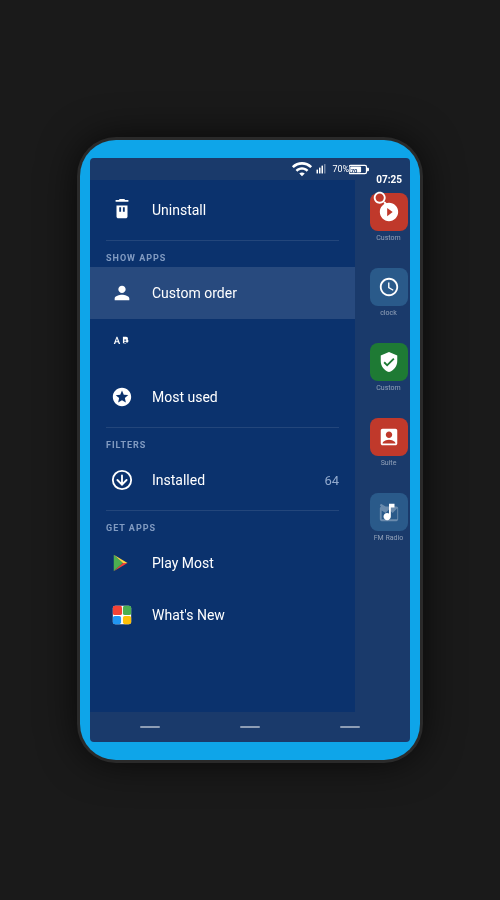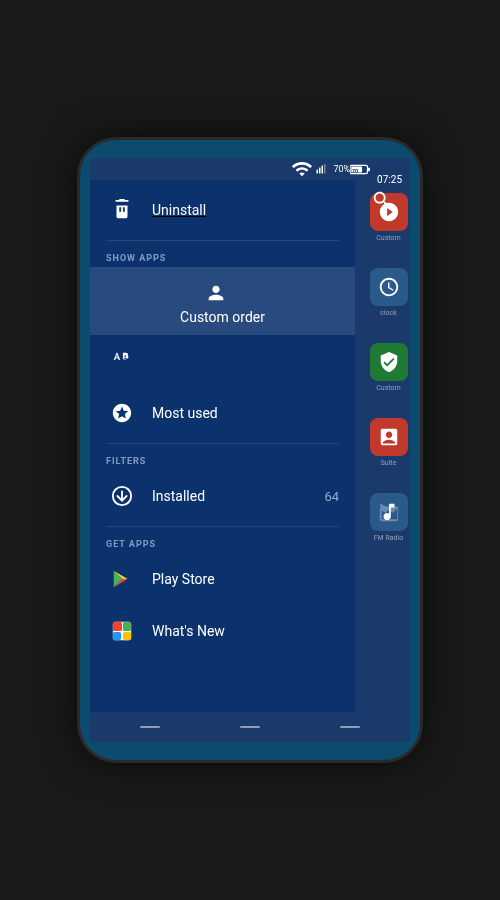--- a/index.html
+++ b/index.html
@@ -11,21 +11,21 @@
       display: flex;
       align-items: center;
       justify-content: center;
       font-family: 'Roboto', Arial, sans-serif;
       overflow: hidden;
     }
 
     .phone-frame {
       width: 340px;
       height: 620px;
-      background: #0c4a6e;
+      background: #0ea5e9;
       border-radius: 36px;
       position: relative;
       box-shadow: 0 0 0 3px #2a2a2a, 0 0 40px rgba(0,0,0,0.8);
       overflow: hidden;
     }
 
     .phone-screen {
       position: absolute;
       top: 18px;
       left: 10px;
@@ -50,21 +50,21 @@
 
     .status-icons {
       display: flex;
       align-items: center;
       gap: 3px;
     }
 
     .status-time {
       color: white;
       font-size: 10px;
-      font-weight: normal;
+      font-weight: bold;
       margin-left: 4px;
       margin-top: 20px;
     }
 
     .battery-indicator {
       display: inline-flex;
       align-items: center;
       color: white;
       font-size: 9px;
       margin-left: 2px;
@@ -109,21 +109,20 @@
     .menu-item {
       display: flex;
       align-items: center;
       padding: 10px 16px;
       cursor: pointer;
       position: relative;
     }
 
     .menu-item.active {
       background: rgba(255,255,255,0.12);
-      flex-direction: column;
     }
 
     .menu-item-icon {
       width: 32px;
       height: 32px;
       display: flex;
       align-items: center;
       justify-content: center;
       color: white;
       font-size: 18px;
@@ -290,21 +289,21 @@
     </div>
 
     <div class="search-btn">
       <svg viewBox="0 0 24 24" fill="white" width="22" height="22">
         <path d="M15.5 14h-.79l-.28-.27C15.41 12.59 16 11.11 16 9.5 16 5.91 13.09 3 9.5 3S3 5.91 3 9.5 5.91 16 9.5 16c1.61 0 3.09-.59 4.23-1.57l.27.28v.79l5 4.99L20.49 19l-4.99-5zm-6 0C7.01 14 5 11.99 5 9.5S7.01 5 9.5 5 14 7.01 14 9.5 11.99 14 9.5 14z"></path>
       </svg>
     </div>
 
     <div class="menu-overlay">
 
-      <div class="menu-item" style="margin-top: 4px; text-decoration: underline;">
+      <div class="menu-item" style="margin-top: 4px;">
         <div class="menu-item-icon">
           <svg viewBox="0 0 24 24" fill="white" width="22" height="22">
             <path d="M6 19c0 1.1.9 2 2 2h8c1.1 0 2-.9 2-2V7H6v12zm3-5V9h2v5H9zm4 0V9h2v5h-2zm2.5-13l-1-1h-5l-1 1H5v2h14V1h-3.5z"></path>
           </svg>
         </div>
         <span class="menu-item-label">Uninstall</span>
       </div>
 
       <div class="divider-line"></div>
 
@@ -360,21 +359,21 @@
       <div class="menu-item">
         <div class="menu-item-icon">
           <svg viewBox="0 0 24 24" width="22" height="22">
             <path d="M3 20.5v-17l18 8.5L3 20.5z" fill="none"></path>
             <polygon points="3,3 3,21 13,12" fill="#4CAF50"></polygon>
             <polygon points="3,3 18,12 13,12" fill="#FFD740"></polygon>
             <polygon points="3,21 18,12 13,12" fill="#F44336"></polygon>
             <polygon points="13,12 18,12 21,12" fill="#448AFF"></polygon>
           </svg>
         </div>
-        <span class="menu-item-label">Play Store</span>
+        <span class="menu-item-label">Play Most</span>
       </div>
 
       <div class="menu-item">
         <div class="menu-item-icon">
           <svg viewBox="0 0 24 24" width="22" height="22">
             <rect x="2" y="2" width="20" height="20" rx="3" fill="white"></rect>
             <rect x="2" y="2" width="10" height="10" rx="2" fill="#F44336"></rect>
             <rect x="13" y="2" width="9" height="10" rx="2" fill="#4CAF50"></rect>
             <rect x="2" y="13" width="9" height="9" rx="2" fill="#2196F3"></rect>
             <rect x="13" y="13" width="9" height="9" rx="2" fill="#FFC107"></rect>

